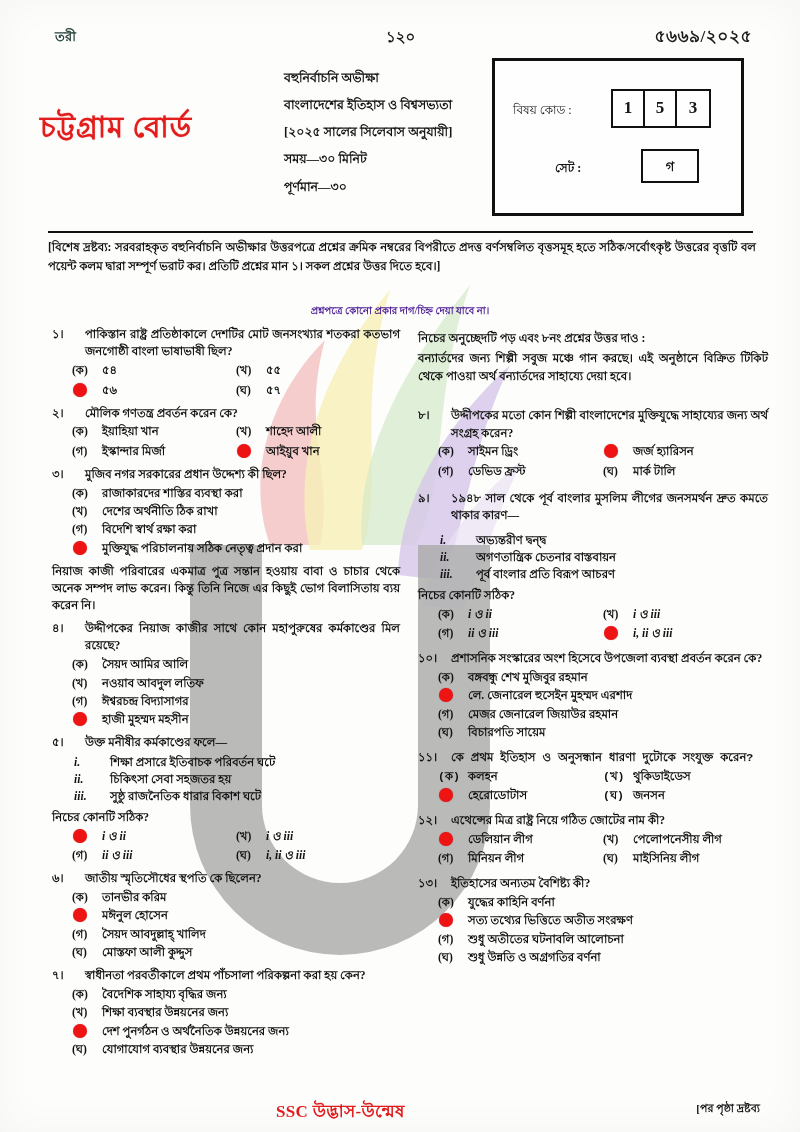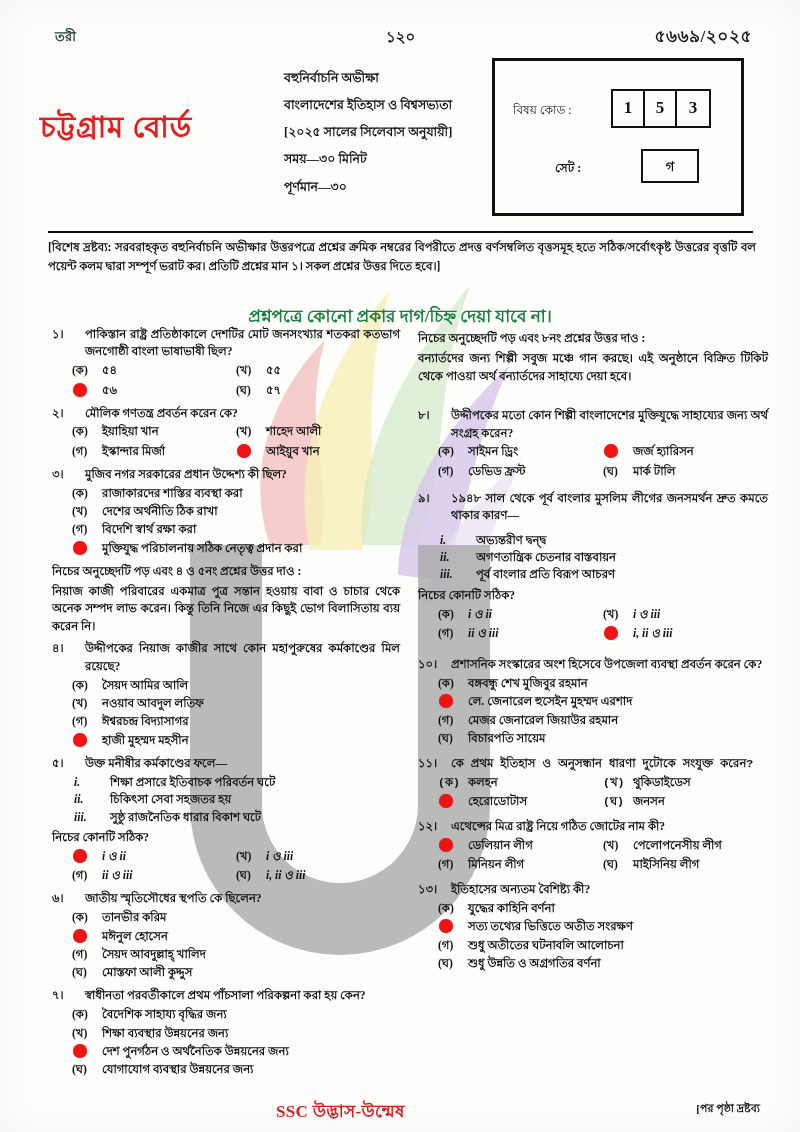--- a/index.html
+++ b/index.html
@@ -100,21 +100,21 @@
     border-top:2.4px solid #111;
   }
   .instr{
     position:absolute; left:48px; top:239px; width:708px;
     font-size:11.6px; font-weight:700; line-height:1.62;
     text-align:justify; color:#111;
   }
   .instr .lbl{ font-weight:700; }
   .noticemark{
     position:absolute; left:0; top:303px; width:800px;
-    text-align:center; font-size:17px; font-weight:700; color:#15803d;
+    text-align:center; font-size:10px; font-weight:700; color:#4c1d95;
   }
 
   
   .col{
     position:absolute; top:326px;
     font-size:11.6px; line-height:1.5; font-weight:700; color:#121212;
     z-index:2;
   }
   #col-left { left:52px;  width:348px; }
   #col-right{ left:418px; width:350px; }
@@ -283,21 +283,20 @@
           <span class="mark">(গ)</span>
           <span class="txt">বিদেশি স্বার্থ রক্ষা করা</span>
         </div>
         <div class="opt">
           <span class="mark filled"><i class="bubble"></i></span>
           <span class="txt">মুক্তিযুদ্ধ পরিচালনায় সঠিক নেতৃত্ব প্রদান করা</span>
         </div>
       </div>
     </div>
 
-    <div class="lead">নিচের অনুচ্ছেদটি পড় এবং ৪ ও ৫নং প্রশ্নের উত্তর দাও :</div>
     <div class="para">নিয়াজ কাজী পরিবারের একমাত্র পুত্র সন্তান হওয়ায় বাবা ও চাচার থেকে অনেক সম্পদ লাভ করেন। কিন্তু তিনি নিজে এর কিছুই ভোগ বিলাসিতায় ব্যয় করেন নি।</div>
 
     <div class="q">
       <div class="q-head">
         <div class="q-num">৪।</div>
         <div class="q-text">উদ্দীপকের নিয়াজ কাজীর সাথে কোন মহাপুরুষের কর্মকাণ্ডের মিল রয়েছে?</div>
       </div>
       <div class="opts grid1">
         <div class="opt">
           <span class="mark">(ক)</span>
@@ -473,21 +472,21 @@
           <span class="mark">(গ)</span>
           <span class="txt it">ii ও iii</span>
         </div>
         <div class="opt">
           <span class="mark filled"><i class="bubble"></i></span>
           <span class="txt it">i, ii ও iii</span>
         </div>
       </div>
     </div>
 
-    <div class="q" style="margin-top:13px;">
+    <div class="q" style="margin-top:7px;">
       <div class="q-head">
         <div class="q-num">১০।</div>
         <div class="q-text">প্রশাসনিক সংস্কারের অংশ হিসেবে উপজেলা ব্যবস্থা প্রবর্তন করেন কে?</div>
       </div>
       <div class="opts grid1">
         <div class="opt">
           <span class="mark">(ক)</span>
           <span class="txt">বঙ্গবন্ধু শেখ মুজিবুর রহমান</span>
         </div>
         <div class="opt">

